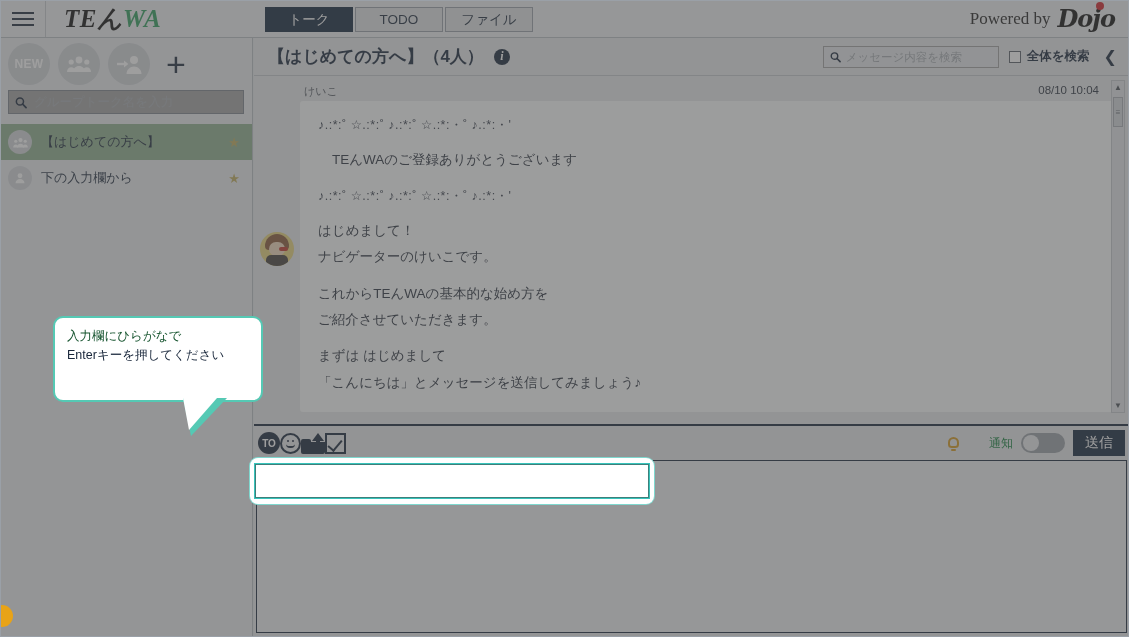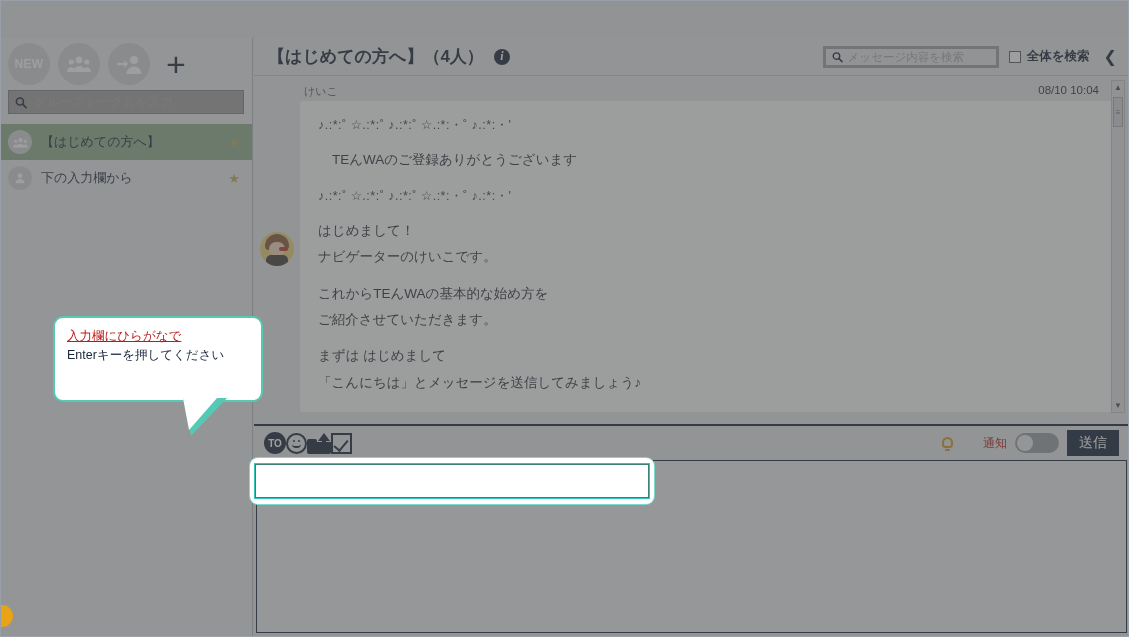--- a/index.html
+++ b/index.html
@@ -168,21 +168,21 @@
     background: #18263a; color: #fff;
     font-size: 12px; font-weight: bold; font-style: italic;
     display: flex; align-items: center; justify-content: center;
     cursor: pointer; font-family: "Liberation Serif", serif;
   }
   .hdr-right {
     margin-left: auto; display: flex; align-items: center; gap: 10px;
   }
   .msg-search {
     width: 176px; height: 22px; background: #e4e7ea;
-    border: 3px solid #a3a3a3;
+    border: 1px solid #a3a3a3;
     display: flex; align-items: center; gap: 5px; padding: 0 6px;
   }
   .msg-search input {
     border: 0; outline: 0; background: transparent; width: 100%;
     font-size: 11.5px; color: #333;
     font-family: "Liberation Sans", sans-serif;
   }
   .msg-search input::placeholder { color: #a4a9af; }
   .chk-wrap { display: flex; align-items: center; gap: 6px; cursor: pointer; }
   .chk {
@@ -265,21 +265,21 @@
 
   
   .composer {
     position: absolute; left: 0; bottom: 0;
     width: 875px; height: 213px;
     background: #e6e8ea;
     border-top: 2px solid #18263a;
   }
   .comp-tools {
     height: 34px; display: flex; align-items: center;
-    padding: 0 10px; 
+    padding: 0 4px; 
   }
   .tic { cursor: pointer; display: flex; align-items: center; }
   .to-ic {
     width: 22px; height: 22px; border-radius: 50%;
     background: #18263a; color: #fff;
     font-size: 10px; font-weight: bold;
     display: flex; align-items: center; justify-content: center;
   }
   .smiley {
     width: 21px; height: 21px; border-radius: 50%;
@@ -328,21 +328,21 @@
   }
   .bell .b {
     position: absolute; left: 1px; top: 1px;
     width: 11px; height: 11px;
     border: 2px solid #d69a1f; border-radius: 50% 50% 35% 35%;
   }
   .bell .c {
     position: absolute; left: 4px; bottom: -1px;
     width: 5px; height: 2px; background: #d69a1f; border-radius: 1px;
   }
-  .notif-lbl { font-size: 12px; color: #b91c1c; margin-left: 21px; }
+  .notif-lbl { font-size: 12px; color: #15803d; margin-left: 21px; }
   .toggle {
     width: 44px; height: 20px; border-radius: 10px; background: #9aa0a7;
     position: relative; cursor: pointer;
   }
   .toggle .knob {
     position: absolute; left: 2px; top: 2px;
     width: 16px; height: 16px; border-radius: 50%; background: #e9ebee;
   }
   .send-btn {
     width: 52px; height: 26px; background: #13263c; color: #fff;
@@ -387,21 +387,21 @@
   
   #callout {
     position: absolute; z-index: 70;
     left: 53px; top: 316px;
     width: 210px; height: 86px;
     background: #ffffff;
     border: 2px solid #55c9b4;
     border-radius: 10px;
     padding: 9px 12px;
   }
-  #callout .l1 { font-size: 12.5px; color: #b91c1c; line-height: 1.5; text-decoration: underline; }
+  #callout .l1 { font-size: 12.5px; color: #14532d; line-height: 1.5; }
   #callout .l2 { font-size: 13px; color: #18263a; line-height: 1.5; }
   #callout .l2 b { font-size: 15px; font-weight: bold; }
   #callout .l3 { font-size: 12.5px; color: #18263a; line-height: 1.5; }
   #callout .tail {
     position: absolute; left: 128px; bottom: -36px;
     width: 0; height: 0;
     border-left: 8px solid transparent;
     border-right: 36px solid transparent;
     border-top: 38px solid #55c9b4;
   }
@@ -420,20 +420,39 @@
     pointer-events: none; z-index: 90;
   }
 </style>
 </head>
 <body>
 
 <div id="app">
 
   <div id="app-layer">
 
+    <div class="topbar">
+      <div class="hamburger">
+        <span></span>
+        <span></span>
+        <span></span>
+      </div>
+      <div class="brand"><span>TE</span><span class="n">ん</span><span class="wa">WA</span></div>
+
+      <div class="tabs">
+        <div class="tab active">トーク</div>
+        <div class="tab">TODO</div>
+        <div class="tab">ファイル</div>
+      </div>
+
+      <div class="powered">
+        <span class="powered-text">Powered by</span>
+        <span class="dojo"><span>Dojo</span><i class="dot"></i></span>
+      </div>
+    </div>
 
     <div class="sidebar">
       <div class="side-actions">
         <div class="circ">
           <span class="lbl">NEW</span>
         </div>
         <div class="circ">
           <svg width="24" height="18" viewBox="0 0 24 18">
             <circle cx="12" cy="5" r="3.4" fill="#fff"></circle>
             <path d="M6 17c0-3.6 2.7-6 6-6s6 2.4 6 6z" fill="#fff"></path>

